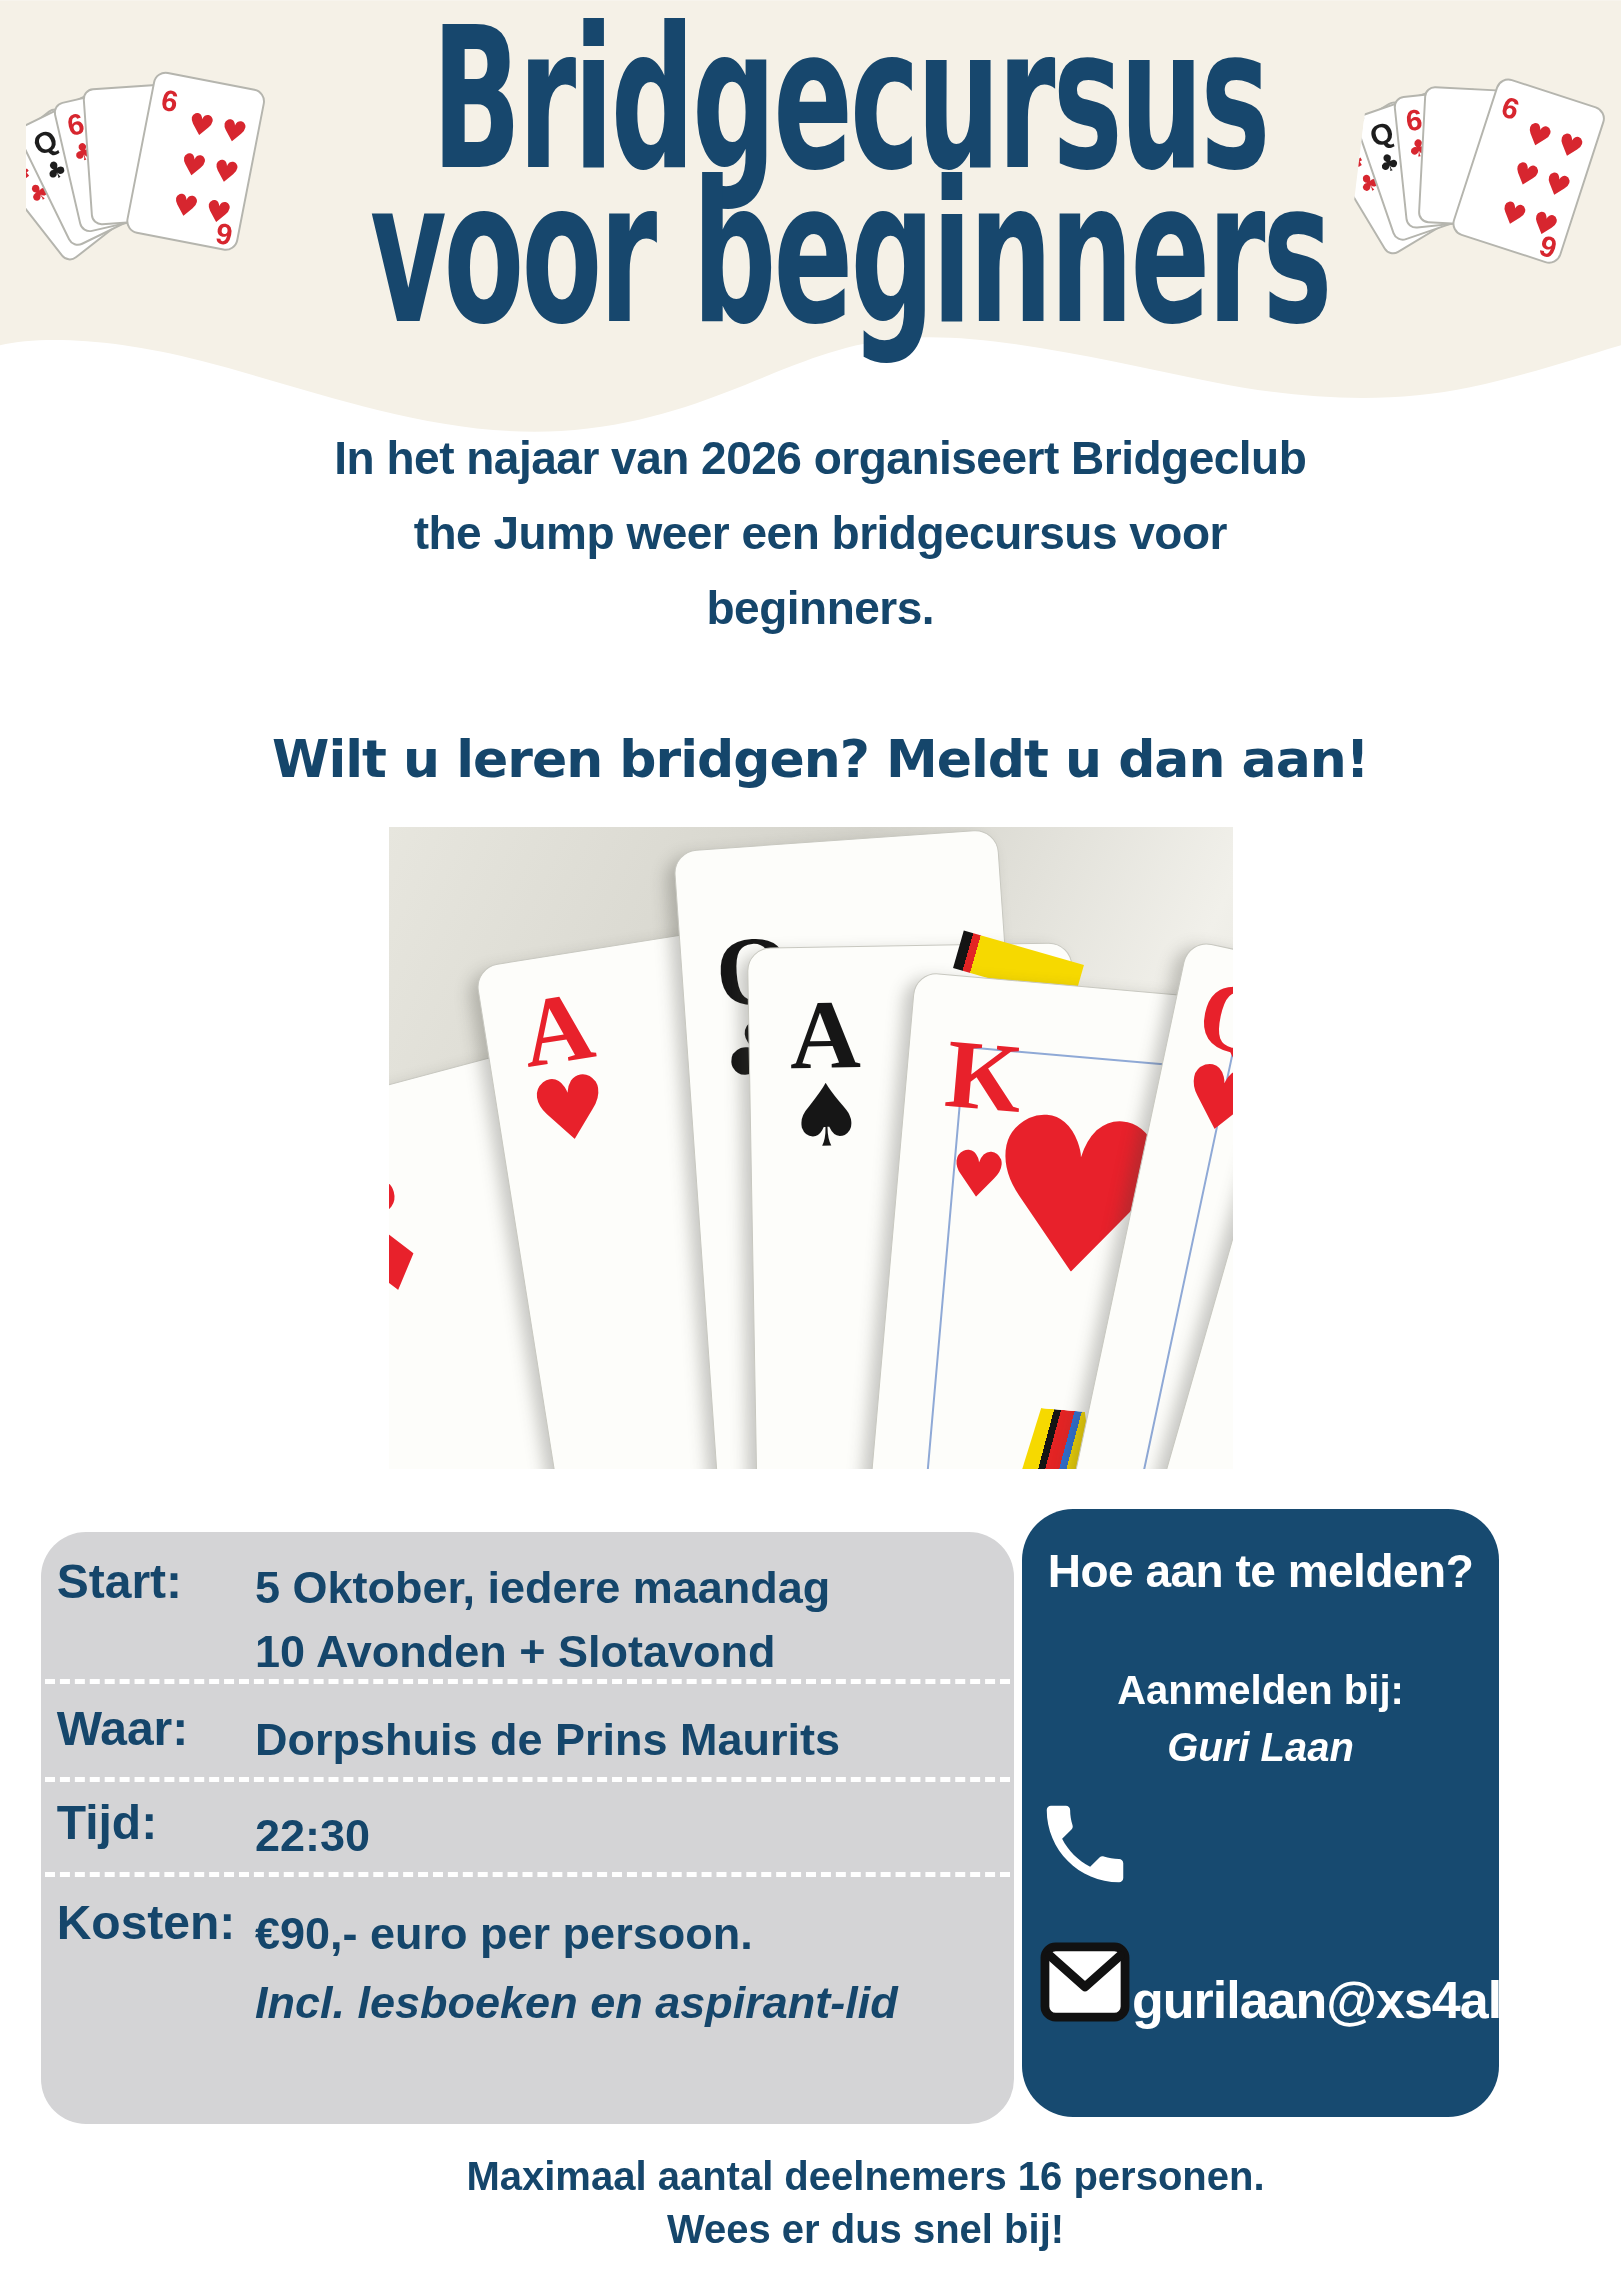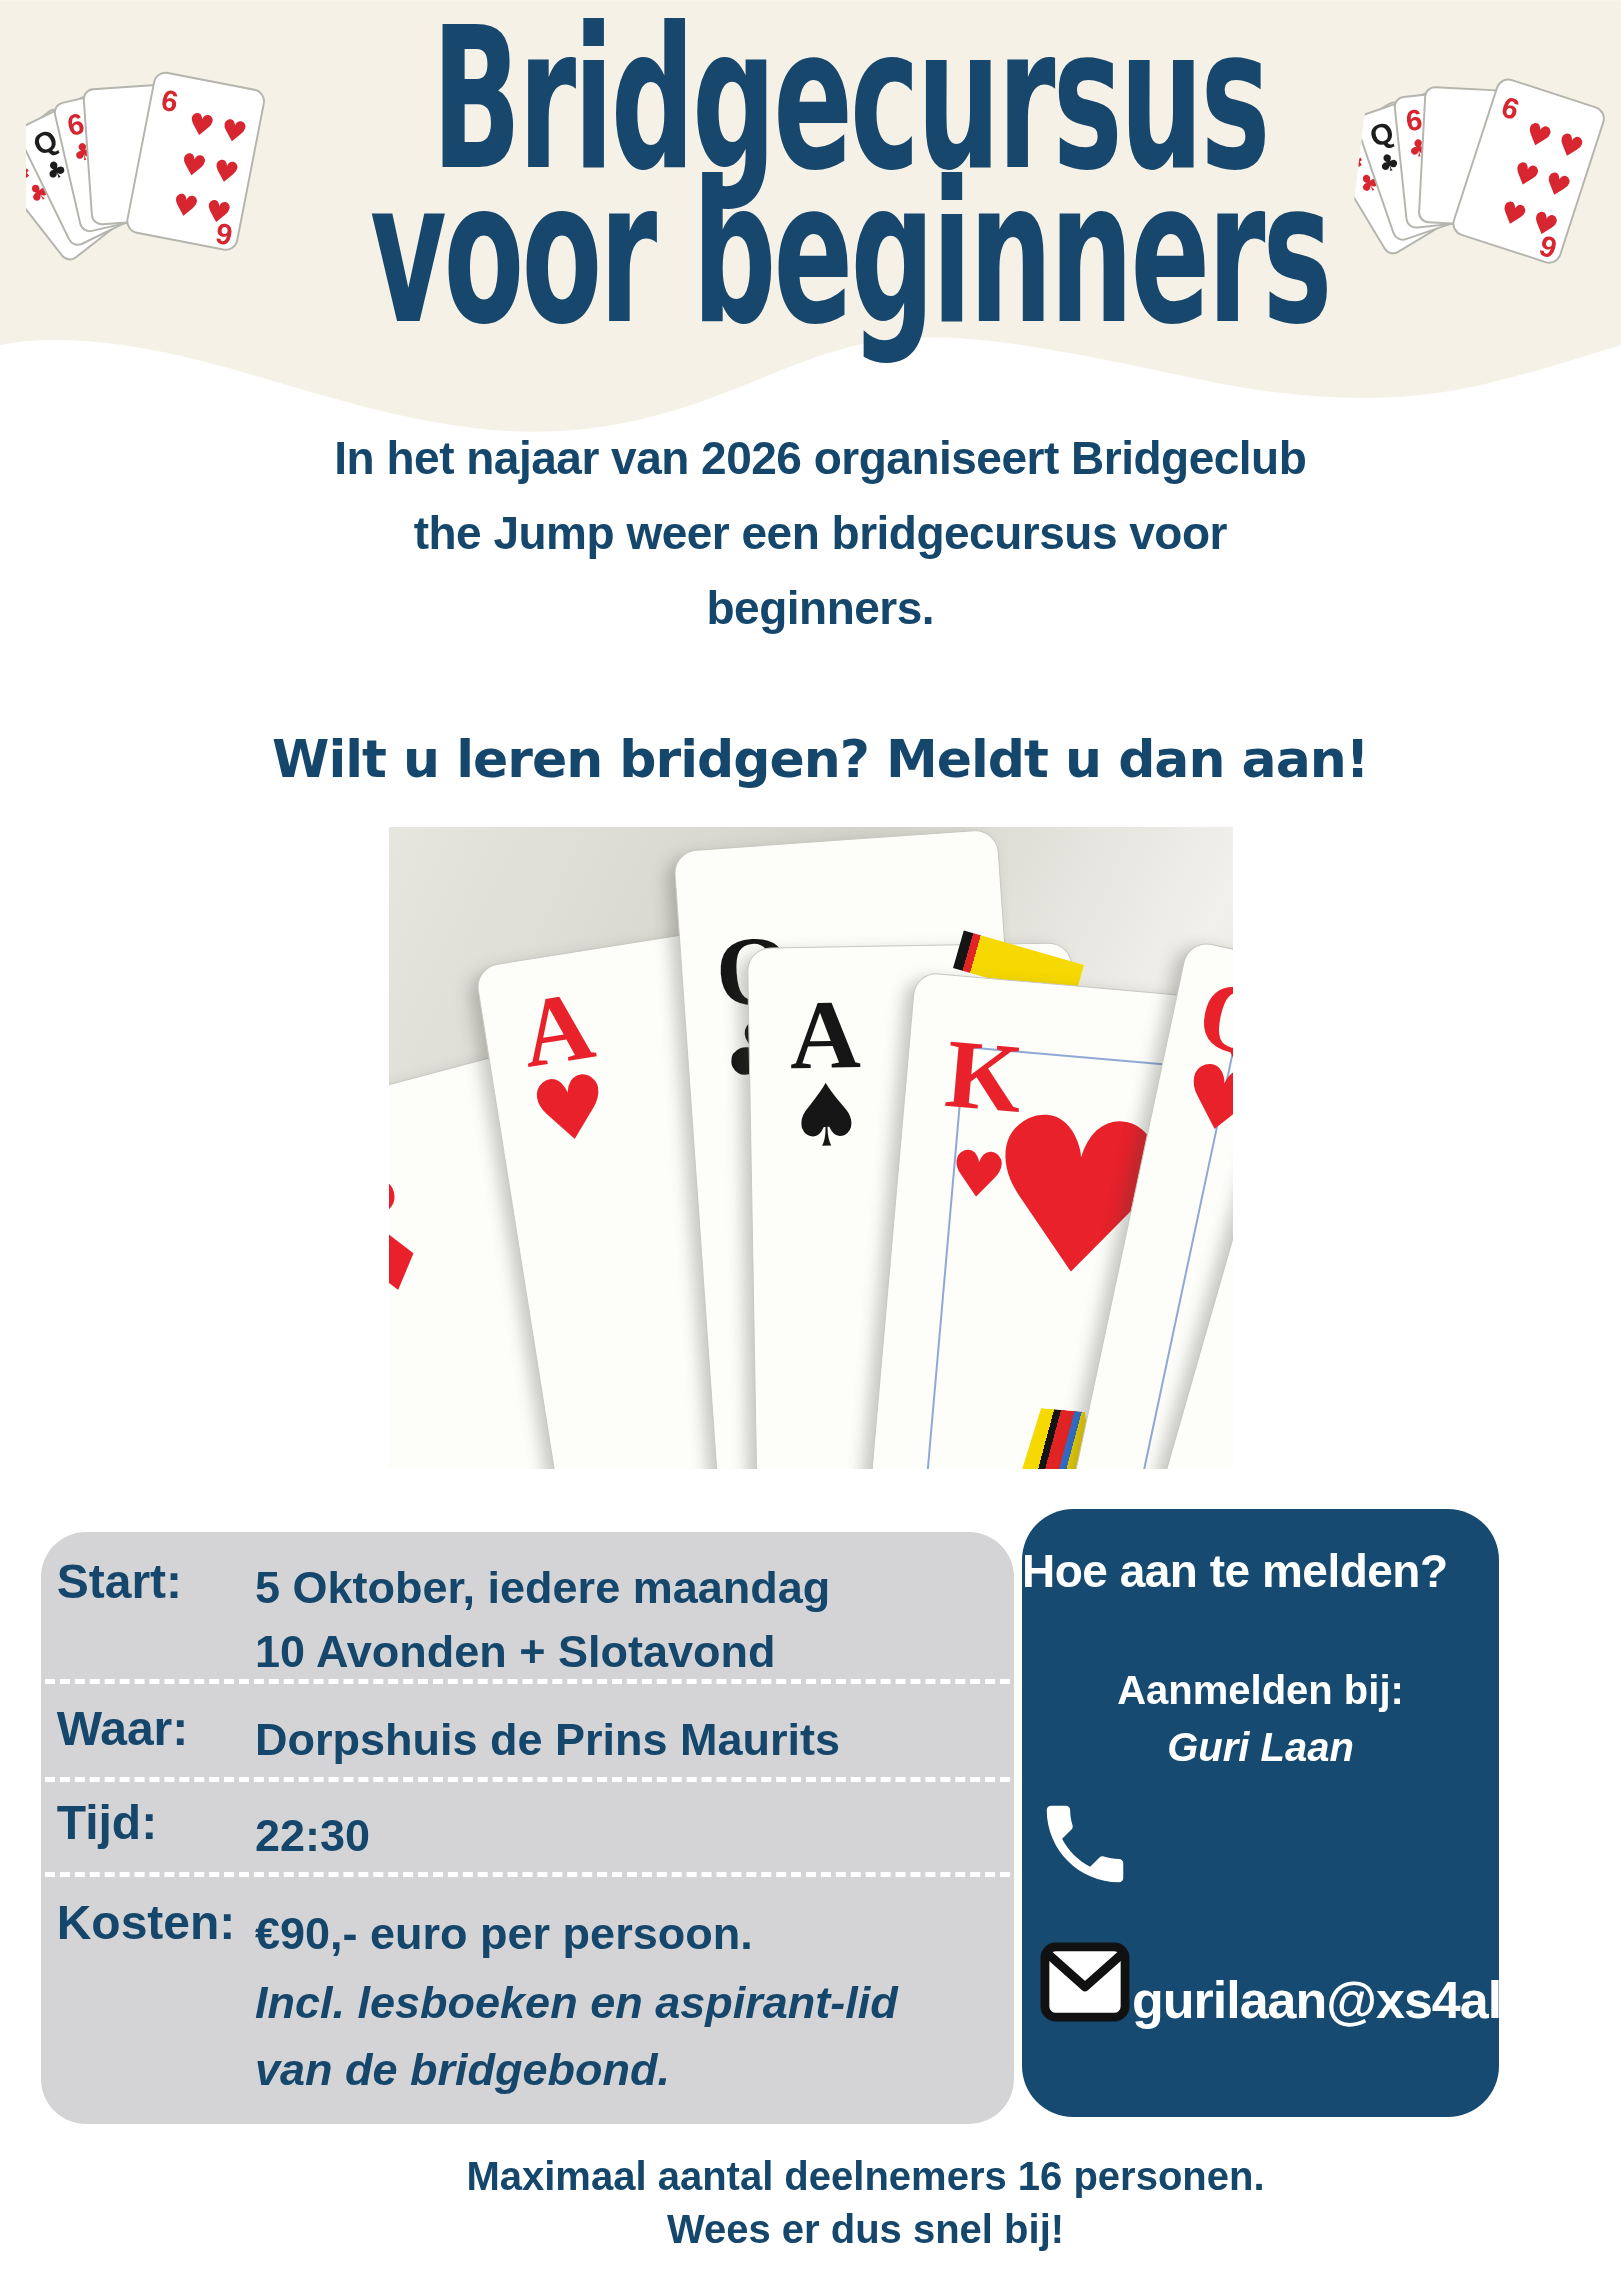--- a/index.html
+++ b/index.html
@@ -56,21 +56,21 @@
   .details-box{position:absolute;left:41px;top:1532px;width:973px;height:592px;
                background:#d4d4d6;border-radius:45px;font-weight:bold;}
   .d-label{position:absolute;left:15.7px;font-size:48px;}
   .d-val{position:absolute;left:214px;font-size:45px;line-height:64px;white-space:nowrap;}
   .d-sep{position:absolute;left:3.9px;right:3.9px;border-top:5.9px dashed #ffffff;}
   .ital{font-style:italic;}
 
   
   .signup-box{position:absolute;left:1022px;top:1509px;width:477px;height:608px;
               background:#174a70;border-radius:51px;color:#ffffff;font-weight:bold;}
-  .s-heading{position:absolute;top:35px;left:0;width:100%;font-size:46px;letter-spacing:-0.5px;}
+  .s-heading{position:absolute;top:35px;left:0;width:100%;text-align:center;font-size:46px;letter-spacing:-0.5px;}
   .s-sub{position:absolute;top:159px;left:0;width:100%;text-align:center;font-size:40px;}
   .s-name{position:absolute;top:216px;left:0;width:100%;text-align:center;font-size:40px;font-style:italic;}
   .s-phone-icon{position:absolute;left:11.8px;top:284px;}
   .s-phone{position:absolute;left:110px;top:318px;width:304px;text-align:center;font-size:45px;letter-spacing:-1px;}
   .s-mail-icon{position:absolute;left:15.7px;top:431px;}
   .s-email{position:absolute;left:110px;top:461px;width:353px;text-align:center;font-size:52px;letter-spacing:-1px;white-space:nowrap;}
 
   
   .footer{position:absolute;top:2150px;left:55px;width:1621px;text-align:center;
           font-size:40px;font-weight:bold;line-height:53px;}
@@ -231,21 +231,20 @@
     <div class="d-sep" style="top:147px;"></div>
     <div class="d-label" style="top:169px;">Waar:</div>
     <div class="d-val" style="top:176px;">Dorpshuis de Prins Maurits</div>
     <div class="d-sep" style="top:245px;"></div>
     <div class="d-label" style="top:263px;">Tijd:</div>
     <div class="d-val" style="top:272px;">22:30</div>
     <div class="d-sep" style="top:340px;"></div>
     <div class="d-label" style="top:363px;">Kosten:</div>
     <div class="d-val" style="top:370px;">€90,- euro per persoon.</div>
     <div class="d-val ital" style="top:439px;">Incl. lesboeken en aspirant-lid</div>
-    <div class="d-val ital" style="top:506px;">van de bridgebond.</div>
   </div>
 
   <div class="signup-box">
     <div class="s-heading">Hoe aan te melden?</div>
     <div class="s-sub">Aanmelden bij:</div>
     <div class="s-name">Guri Laan</div>
     <svg class="s-phone-icon" width="102" height="102" viewBox="0 0 24 24">
       <path fill="#ffffff" d="M6.62 10.79c1.44 2.83 3.76 5.14 6.59 6.59l2.2-2.2c.27-.27.67-.36 1.02-.24 1.12.37 2.33.57 3.57.57.55 0 1 .45 1 1V20c0 .55-.45 1-1 1-9.39 0-17-7.61-17-17 0-.55.45-1 1-1h3.5c.55 0 1 .45 1 1 0 1.25.2 2.45.57 3.57.11.35.03.74-.25 1.02l-2.2 2.2z"></path>
     </svg>
     <svg class="s-mail-icon" width="94" height="84" viewBox="0 0 96 86">

